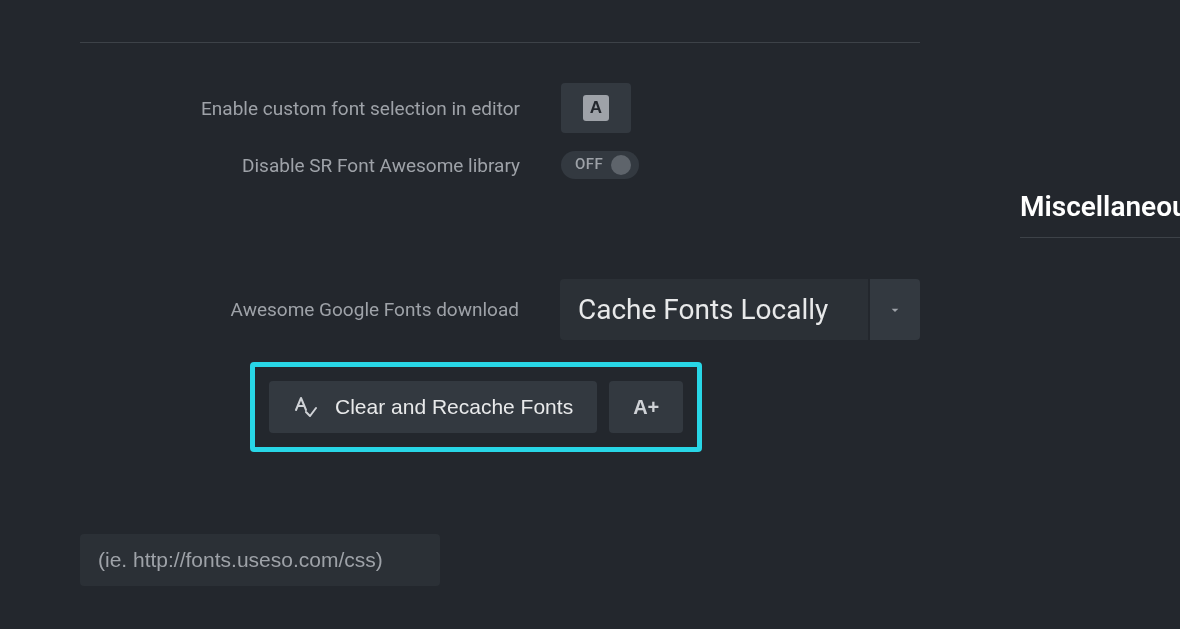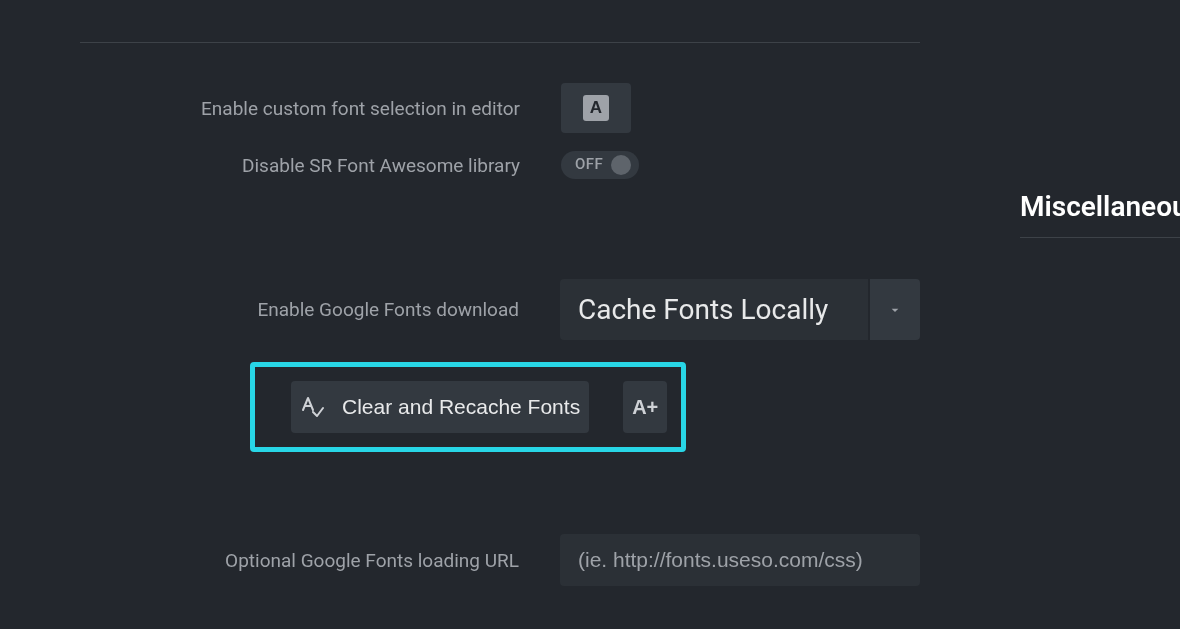--- a/index.html
+++ b/index.html
@@ -125,24 +125,23 @@
       border: 5px solid #28d6e6;
       border-radius: 4px;
       padding: 14px;
       display: flex;
       gap: 12px;
       width: fit-content;
       margin-left: 170px;
       margin-top: 22px;
     }
     .highlight-box .btn {
-      padding: 14px 9px;
+      padding: 14px 24px;
       font-size: 21px;
       background: #333940;
-      margin-left: 22px;
     }
     .input-field {
       width: 360px;
       background: #2b3036;
       border: none;
       border-radius: 4px;
       padding: 14px 18px;
       font-size: 21px;
       color: #e8e9ea;
       outline: none;
@@ -188,21 +187,21 @@
     <div class="label">Disable SR Font Awesome library</div>
     <div class="control">
       <div class="toggle">
         <span class="toggle-label">OFF</span>
         <span class="toggle-knob"></span>
       </div>
     </div>
   </div>
 
   <div class="row gap-big">
-    <div class="label">Enable Google Fonts download</div>
+    <div class="label">Awesome Google Fonts download</div>
     <div class="control">
       <div class="select-wrap">
         <div class="select-main">Cache Fonts Locally</div>
         <div class="select-chevron">
           <svg width="16" height="16" viewBox="0 0 24 24">
               <path d="M7 10l5 5 5-5z"></path>
             </svg>
         </div>
       </div>
     </div>
@@ -218,21 +217,20 @@
         </svg>
       </span>
       <span>Clear and Recache Fonts</span>
     </button>
     <button class="btn">
       <span class="icon-box" style="width:auto;font-weight:700;color:#cfd2d6;font-size:20px;">A+</span>
     </button>
   </div>
 
   <div class="row gap-huge">
-    <div class="label">Optional Google Fonts loading URL</div>
     <div class="control">
       <input class="input-field" type="text" placeholder="(ie. http://fonts.useso.com/css)" style="">
     </div>
   </div>
 </div>
 
 <div class="side-section">
   <h2 class="side-title">Miscellaneous</h2>
   <hr class="side-rule">
 </div>

